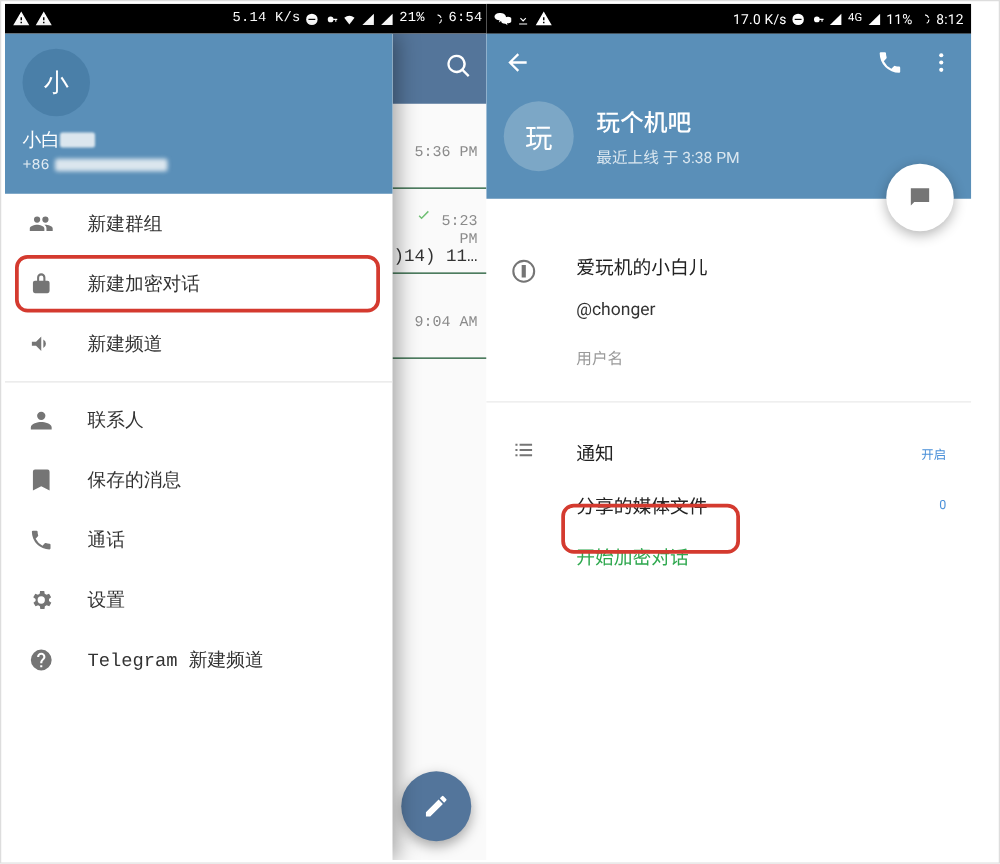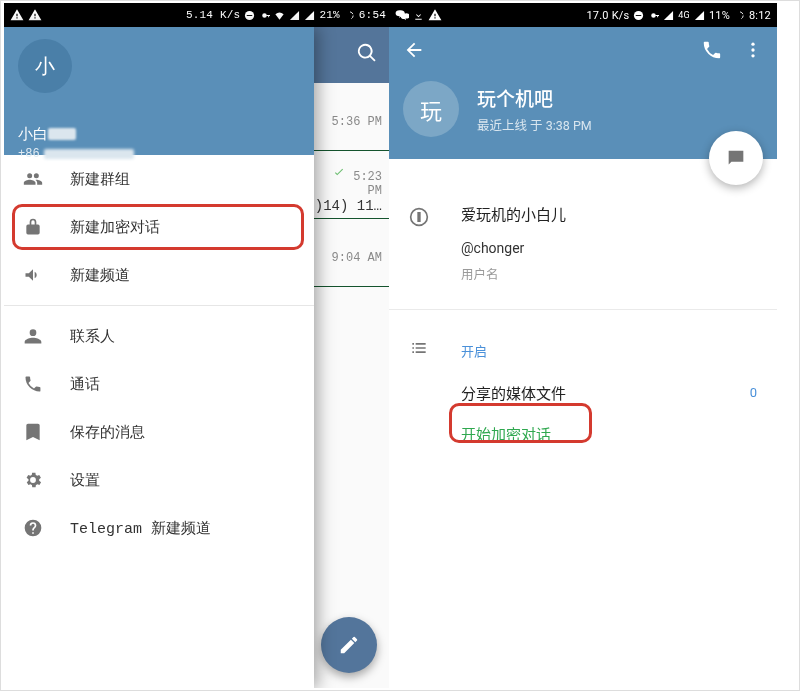--- a/index.html
+++ b/index.html
@@ -53,21 +53,21 @@
     position:relative;
     color:#fff;
     padding: 12px 14px 10px 14px;
   }
   .avatar-circle-lg {
     width:54px; height:54px; border-radius:50%;
     background:#4a7fa8;
     display:flex; align-items:center; justify-content:center;
     font-size:20px; color:#fff;
   }
-  .user-name { font-size:15px; margin-top:32px; }
+  .user-name { font-size:15px; margin-top:10px; }
   .user-name .smudge{
     display:inline-block; width:28px; height:12px; background:#dbe6ee; border-radius:2px;
     vertical-align:-1px;
     filter: blur(1px);
   }
   .user-phone { font-size:12px; color:#e1ebf2; margin-top:3px; display:flex; align-items:center; gap:4px;}
   .user-phone .smudge2{
     display:inline-block; width:90px; height:10px; background:#dbe6ee; border-radius:2px;
     filter: blur(1.5px);
   }
@@ -149,31 +149,31 @@
   }
   .right .chat-fab svg{ width:22px;height:22px; fill:#757575;}
 
   .right .content{ padding-top:44px; }
   .info-block{ display:flex; padding: 0 20px; }
   .info-block .col-icon{ width:52px; display:flex; justify-content:flex-start; padding-top:4px;}
   .info-block .col-icon svg{ width:20px;height:20px; fill:#757575;}
   .info-block .col-body{ flex:1; }
   .info-line1{ font-size:15px; color:#222; }
   .info-line2{ font-size:14px; color:#333; margin-top:16px;}
-  .info-line3{ font-size:12.5px; color:#9a9a9a; margin-top:8px;}
+  .info-line3{ font-size:12.5px; color:#9a9a9a; margin-top:20px;}
   .divider-r{ height:1px; background:#eaeaea; margin:26px 0 18px 0;}
 
   .setting-row{
     display:flex; align-items:center;
     padding: 10px 20px;
   }
   .setting-row .col-icon{ width:52px; display:flex; justify-content:flex-start;}
   .setting-row .col-icon svg{ width:20px;height:20px; fill:#757575;}
   .setting-row .label{ flex:1; font-size:15px; color:#222;}
-  .setting-row .value{ font-size:13px; color:#4a90d9;}
+  .setting-row .value{ font-size:10px; color:#4a90d9;}
   .setting-row.green .label{ color:#2fa84f; }
 
   .right .red-box { left:60px; top:535px; width:143px; height:40px; }
 
 </style>
 </head>
 <body>
 
 <div class="canvas">
 
@@ -302,32 +302,32 @@
           <span class="d-icon">
               <svg viewBox="0 0 24 24">
                 <path d="M12 12a4 4 0 100-8 4 4 0 000 8zm0 2c-3.3 0-10 1.7-10 5v2h20v-2c0-3.3-6.7-5-10-5z"></path>
               </svg>
             </span>
           <span>联系人</span>
         </div>
         <div class="d-item">
           <span class="d-icon">
               <svg viewBox="0 0 24 24">
+                <path d="M6 2h12a2 2 0 012 2v18l-8-4-8 4V4a2 2 0 012-2z"></path>
+              </svg>
+            </span>
+          <span>保存的消息</span>
+        </div>
+        <div class="d-item">
+          <span class="d-icon">
+              <svg viewBox="0 0 24 24">
                 <path d="M6.6 10.8a15 15 0 006.6 6.6l2.2-2.2a1 1 0 011-.25 11 11 0 003.5.55 1 1 0 011 1V20a1 1 0 01-1 1A17 17 0 013 4a1 1 0 011-1h3.5a1 1 0 011 1 11 11 0 00.55 3.5 1 1 0 01-.25 1l-2.2 2.3z"></path>
               </svg>
             </span>
           <span>通话</span>
-        </div>
-        <div class="d-item">
-          <span class="d-icon">
-              <svg viewBox="0 0 24 24">
-                <path d="M6 2h12a2 2 0 012 2v18l-8-4-8 4V4a2 2 0 012-2z"></path>
-              </svg>
-            </span>
-          <span>保存的消息</span>
         </div>
         <div class="d-item">
           <span class="d-icon">
               <svg viewBox="0 0 24 24">
                 <path d="M19.4 13a7.5 7.5 0 000-2l2.1-1.6-2-3.5-2.5 1a7.5 7.5 0 00-1.7-1l-.4-2.6h-4l-.4 2.6a7.5 7.5 0 00-1.7 1l-2.5-1-2 3.5L6.6 11a7.5 7.5 0 000 2l-2.1 1.6 2 3.5 2.5-1a7.5 7.5 0 001.7 1l.4 2.6h4l.4-2.6a7.5 7.5 0 001.7-1l2.5 1 2-3.5L19.4 13zM12 15.5A3.5 3.5 0 1112 8.5a3.5 3.5 0 010 7z"></path>
               </svg>
             </span>
           <span>设置</span>
         </div>
         <div class="d-item">
@@ -442,20 +442,21 @@
       </div>
 
       <div class="divider-r"></div>
 
       <div class="setting-row">
         <div class="col-icon">
             <span><svg viewBox="0 0 24 24">
                 <path d="M4 6h2v2H4zM8 6h12v2H8zM4 11h2v2H4zM8 11h12v2H8zM4 16h2v2H4zM8 16h12v2H8z"></path>
               </svg></span>
           </div>
+        <span class="label">通知</span>
         <span class="value">开启</span>
       </div>
 
       <div class="setting-row">
         <div class="col-icon"></div>
         <span class="label">分享的媒体文件</span>
         <span class="value">0</span>
       </div>
 
       <div class="setting-row green">

